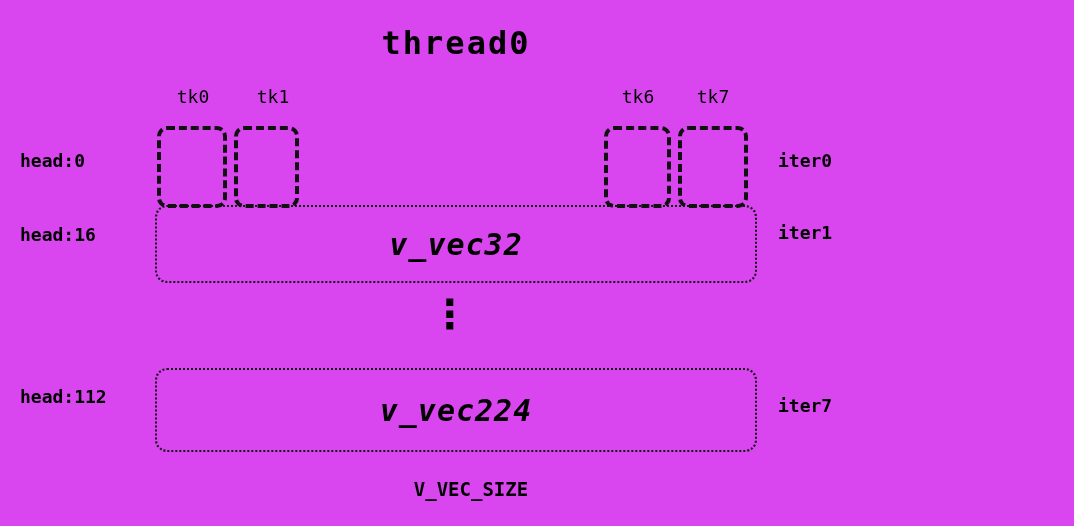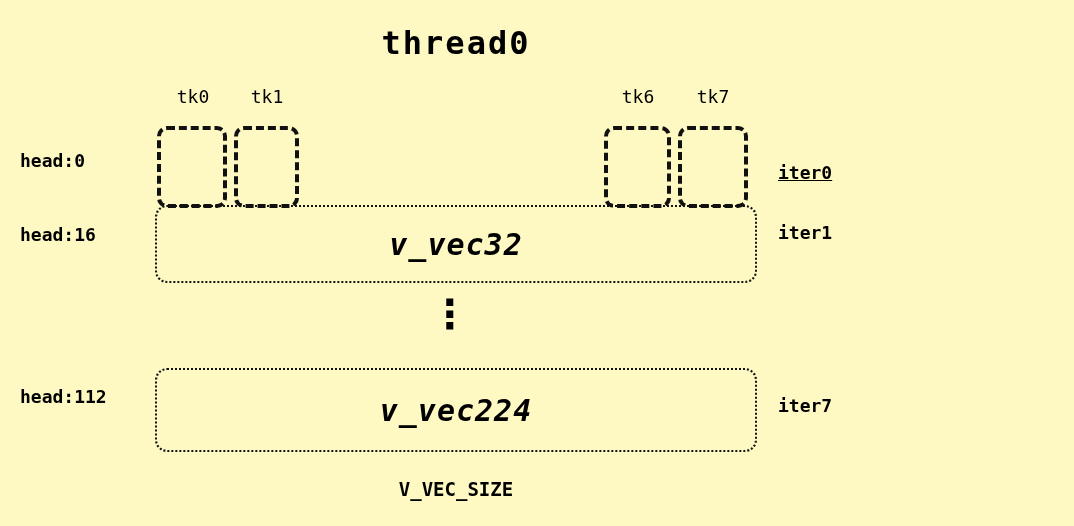--- a/index.html
+++ b/index.html
@@ -4,21 +4,21 @@
 <style>
   html, body {
     margin: 0;
     padding: 0;
     background: #ffffff;
   }
   .canvas {
     position: relative;
     width: 1074px;
     height: 526px;
-    background: #fef9c3;
+    background: #d946ef;
     color: #000000;
     font-family: "DejaVu Sans Mono", "Liberation Mono", monospace;
     overflow: hidden;
   }
   .title {
     position: absolute;
     top: 24px;
     left: 155px;
     width: 602px;
     text-align: center;
@@ -28,21 +28,21 @@
   }
   .tk-label {
     position: absolute;
     top: 86px;
     width: 60px;
     text-align: center;
     font-size: 18px;
     font-weight: normal;
   }
   .tk-label.tk0 { left: 163px; }
-  .tk-label.tk1 { left: 237px; }
+  .tk-label.tk1 { left: 243px; }
   .tk-label.tk6 { left: 608px; }
   .tk-label.tk7 { left: 683px; }
 
   .row-box {
     position: absolute;
     left: 155px;
     width: 602px;
     border: 2px dotted #111111;
     border-radius: 12px;
     box-sizing: border-box;
@@ -85,21 +85,21 @@
   .head-label {
     left: 20px;
     width: 113px;
     text-align: left;
   }
   .head-label.h0 { top: 150px; }
   .head-label.h1 { top: 224px; }
   .head-label.h2 { top: 386px; }
 
   .iter-label { left: 778px; }
-  .iter-label.i0 { top: 162px; text-decoration: underline; }
+  .iter-label.i0 { top: 150px; }
   .iter-label.i1 { top: 222px; text-align: center; }
   .iter-label.i2 { top: 395px; }
 
   .ellipsis {
     position: absolute;
     top: 286px;
     left: 423px;
     width: 54px;
     text-align: center;
     font-size: 40px;
@@ -111,21 +111,21 @@
     position: absolute;
     top: 306px;
     left: 812px;
     font-size: 17px;
     font-weight: bold;
     white-space: nowrap;
   }
   .bottom-note {
     position: absolute;
     top: 478px;
-    left: 155px;
+    left: 170px;
     width: 602px;
     text-align: center;
     font-size: 19px;
     font-weight: bold;
   }
 </style>
 </head>
 <body>
 
 <div class="canvas">

